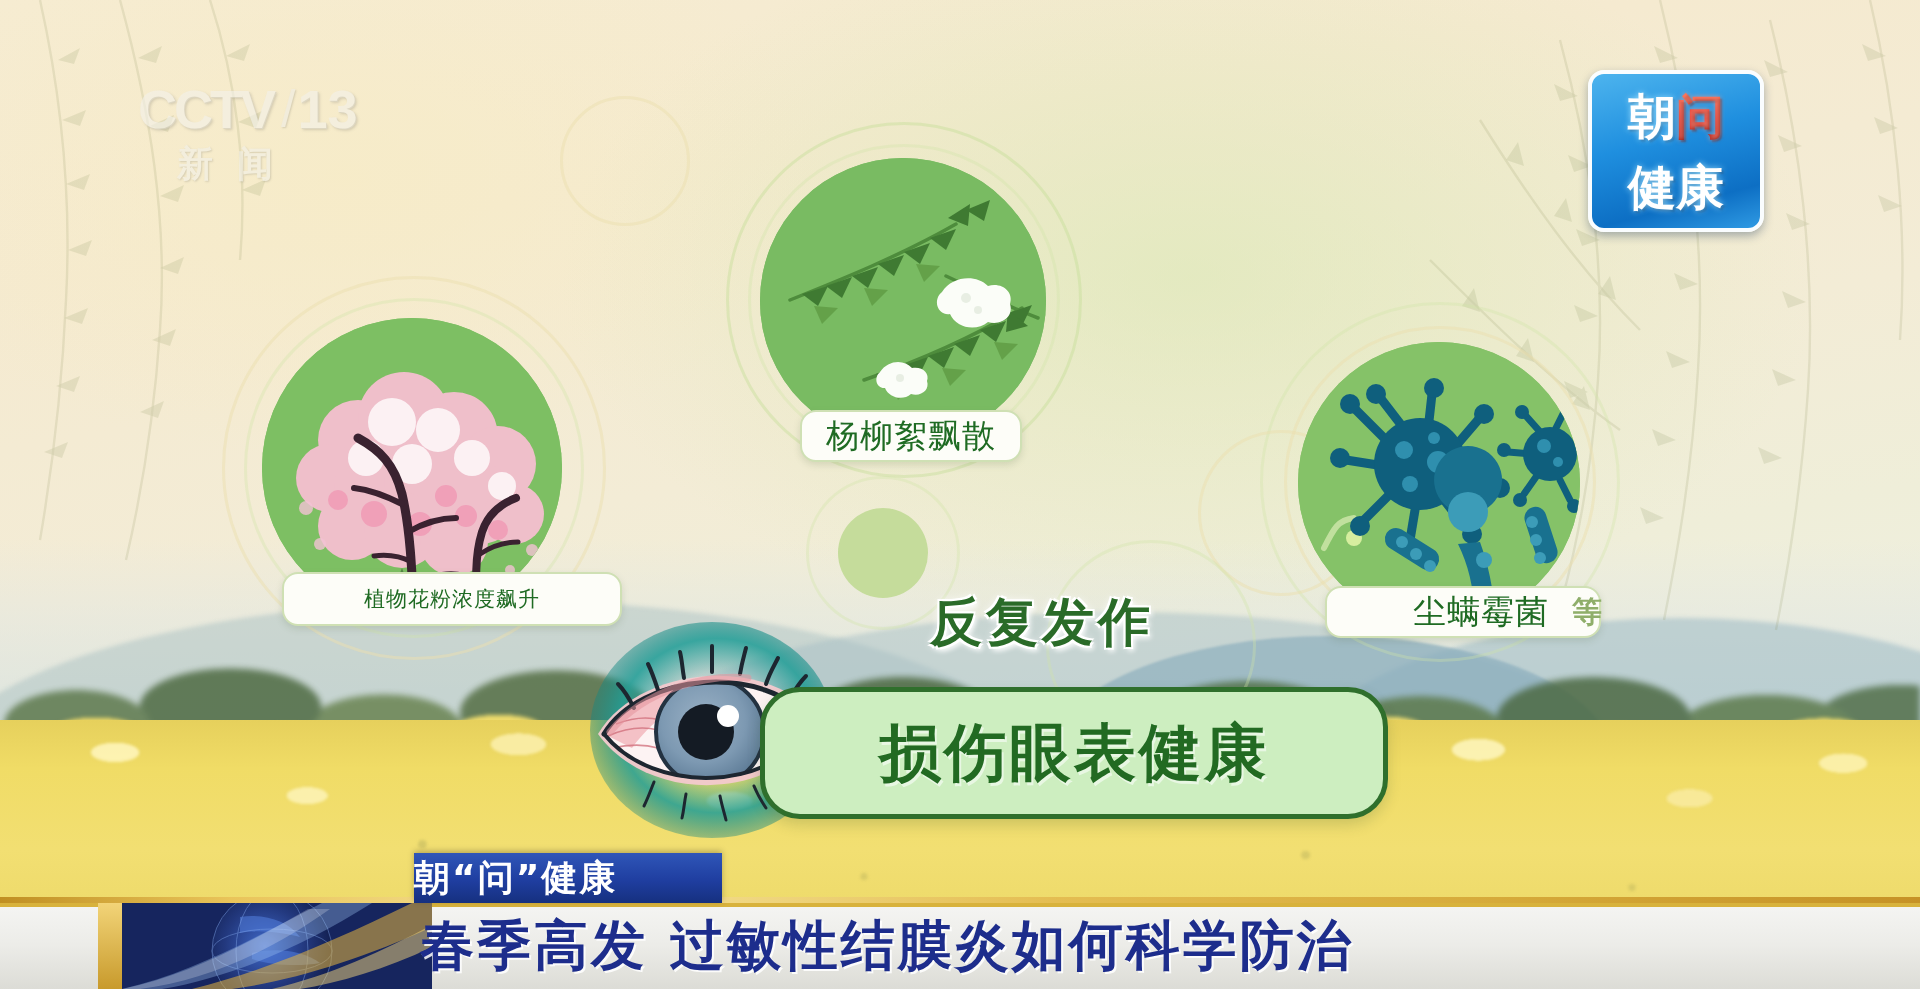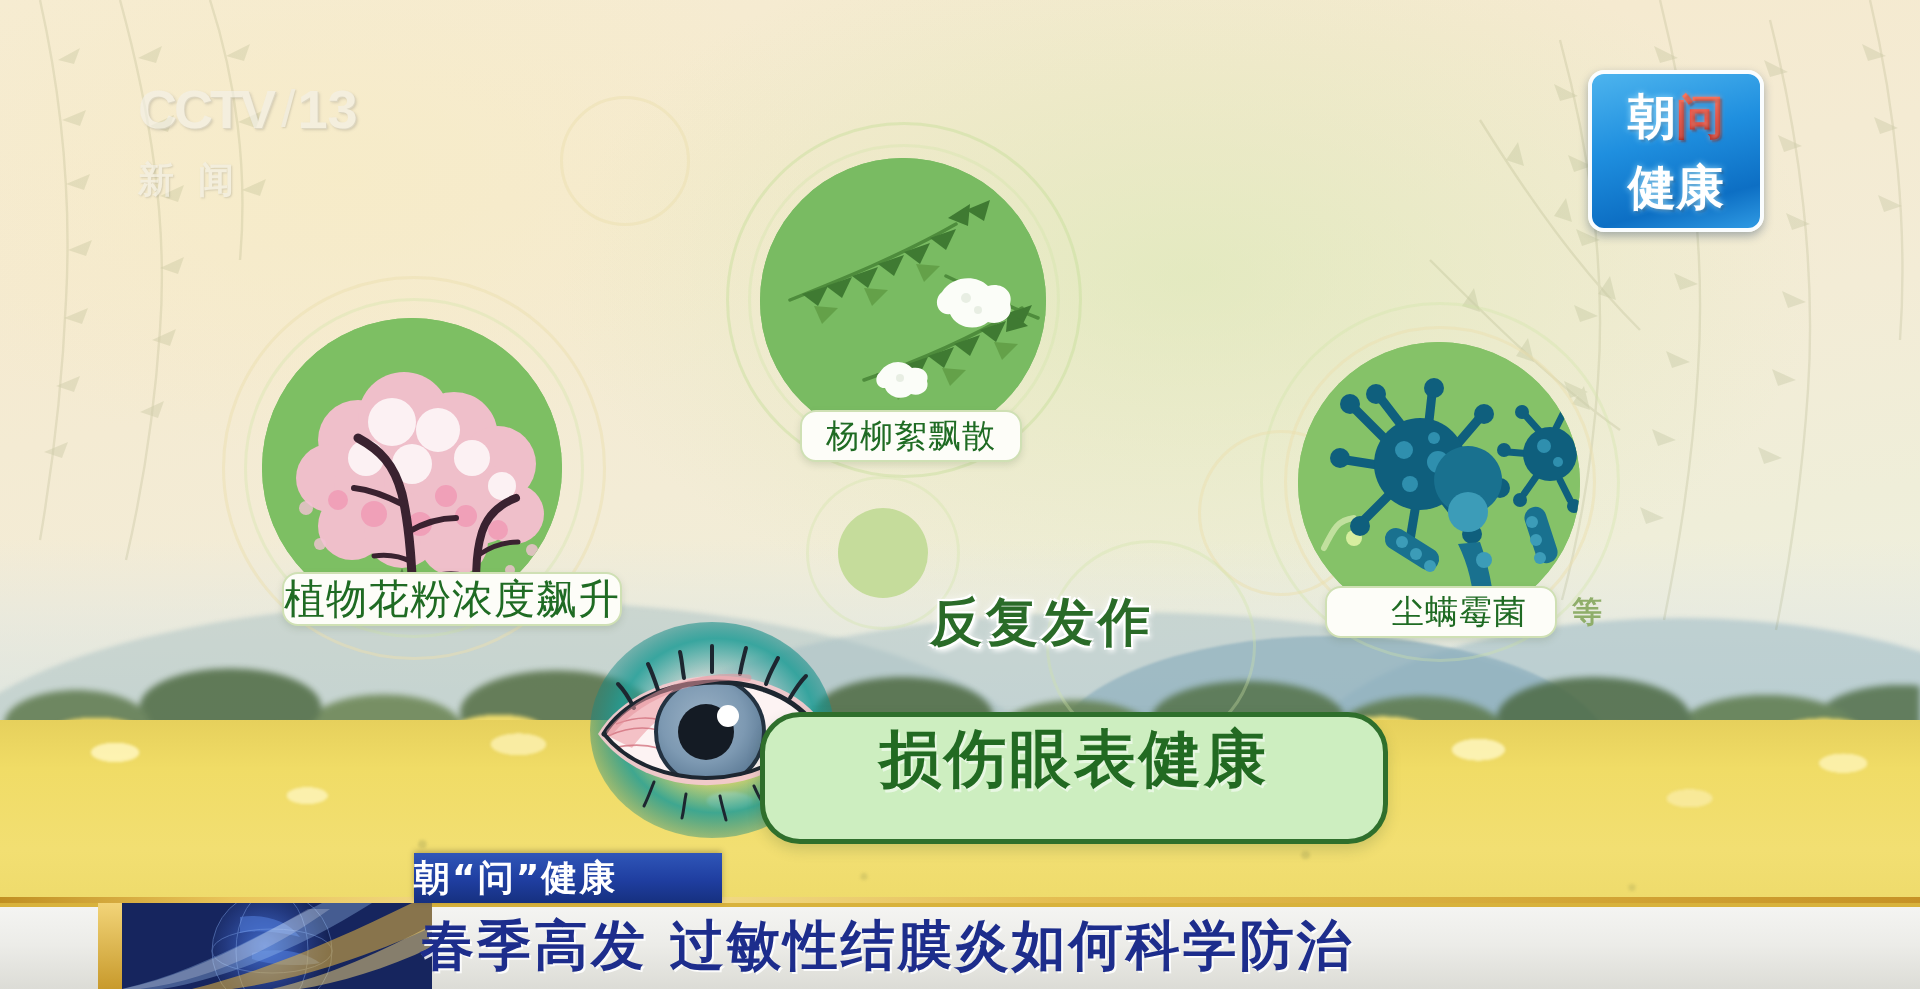--- a/index.html
+++ b/index.html
@@ -91,43 +91,43 @@
     position:absolute;background:#fdfdf8;border:2px solid #cfe0b4;border-radius:16px;
     display:flex;align-items:center;justify-content:center;
     box-shadow:0 3px 7px rgba(90,110,70,.18);
   }
   .pill span{
     color:#1f6b23;font-weight:normal;letter-spacing:1px;
     font-family:"DejaVu Sans","Liberation Sans",sans-serif;
     white-space:nowrap;
   }
   #pill-pollen{left:282px;top:572px;width:340px;height:54px;}
-  #pill-pollen span{font-size:41px;text-align:right;}
+  #pill-pollen span{font-size:21px;text-align:right;}
   #pill-catkin{left:800px;top:410px;width:222px;height:52px;}
   #pill-catkin span{font-size:33px;}
-  #pill-mite{left:1325px;top:586px;width:232px;height:52px;padding-left:36px;}
+  #pill-mite{left:1325px;top:586px;width:276px;height:52px;padding-left:36px;}
   #pill-mite span{font-size:33px;}
 
   .deng{position:absolute;left:1572px;top:592px;font-size:30px;font-weight:bold;
     color:#8fae6a;font-family:"DejaVu Sans","Liberation Sans",sans-serif;}
 
   
   #recurrent{
     position:absolute;left:930px;top:588px;
     font-size:52px;font-weight:bold;letter-spacing:4px;color:#2a6b28;
     font-family:Liberation Serif, serif;
     text-shadow:0 0 10px #fff,2px 2px 0 #fff,-2px 2px 0 #fff,2px -2px 0 #fff,-2px -2px 0 #fff,3px 4px 5px rgba(255,255,255,.9);
     white-space:nowrap;
   }
 
   
   #banner{
-    position:absolute;left:760px;top:712px;width:628px;height:132px;
+    position:absolute;left:760px;top:687px;width:628px;height:132px;
     background:#cdeec0;border:5px solid #2f6f2c;border-radius:40px;
-    display:flex;justify-content:center;
+    display:flex;align-items:center;justify-content:center;
     box-shadow:0 6px 14px rgba(60,90,50,.2);
   }
   #banner span{
     font-size:62px;font-weight:bold;letter-spacing:3px;color:#226a22;
     font-family:"DejaVu Sans","Liberation Sans",sans-serif;white-space:nowrap;
     text-shadow:2px 3px 0 rgba(255,255,255,.55);
   }
 
   
   #eye-wrap{position:absolute;left:588px;top:616px;width:250px;height:230px;}
@@ -138,21 +138,21 @@
   #cctv-logo .cctv{
     font-size:54px;font-weight:bold;letter-spacing:-3px;color:#f3f1ea;
     font-family:"Liberation Sans",sans-serif;
     text-shadow:1px 1px 0 #cfcbbd, 2px 2px 3px rgba(140,135,120,.55);
   }
   #cctv-logo .slash{font-size:52px;color:#efede5;margin:0 2px 0 8px;
     text-shadow:1px 1px 2px rgba(140,135,120,.5);}
   #cctv-logo .num{font-size:54px;font-weight:bold;color:#f3f1ea;
     font-family:"Liberation Sans",sans-serif;
     text-shadow:1px 1px 0 #cfcbbd, 2px 2px 3px rgba(140,135,120,.55);}
-  #cctv-logo .row2{text-align:left;margin-top:16px;padding-right:42px;}
+  #cctv-logo .row2{text-align:center;margin-top:0;padding-right:42px;}
   #cctv-logo .row2 span{font-size:36px;font-weight:bold;letter-spacing:24px;color:#f2f0e8;
     font-family:"DejaVu Sans","Liberation Sans",sans-serif;
     text-shadow:1px 1px 2px rgba(140,135,120,.5);}
 
   
   #program-bug{
     position:absolute;left:1588px;top:70px;width:176px;height:162px;border-radius:16px;
     background:linear-gradient(165deg,#4db4ee 0%, #1f8fdf 42%, #0d6fc4 78%, #2f9ae3 100%);
     border:4px solid #fafdff;box-shadow:0 4px 10px rgba(20,50,90,.35);
     padding:6px 8px;

